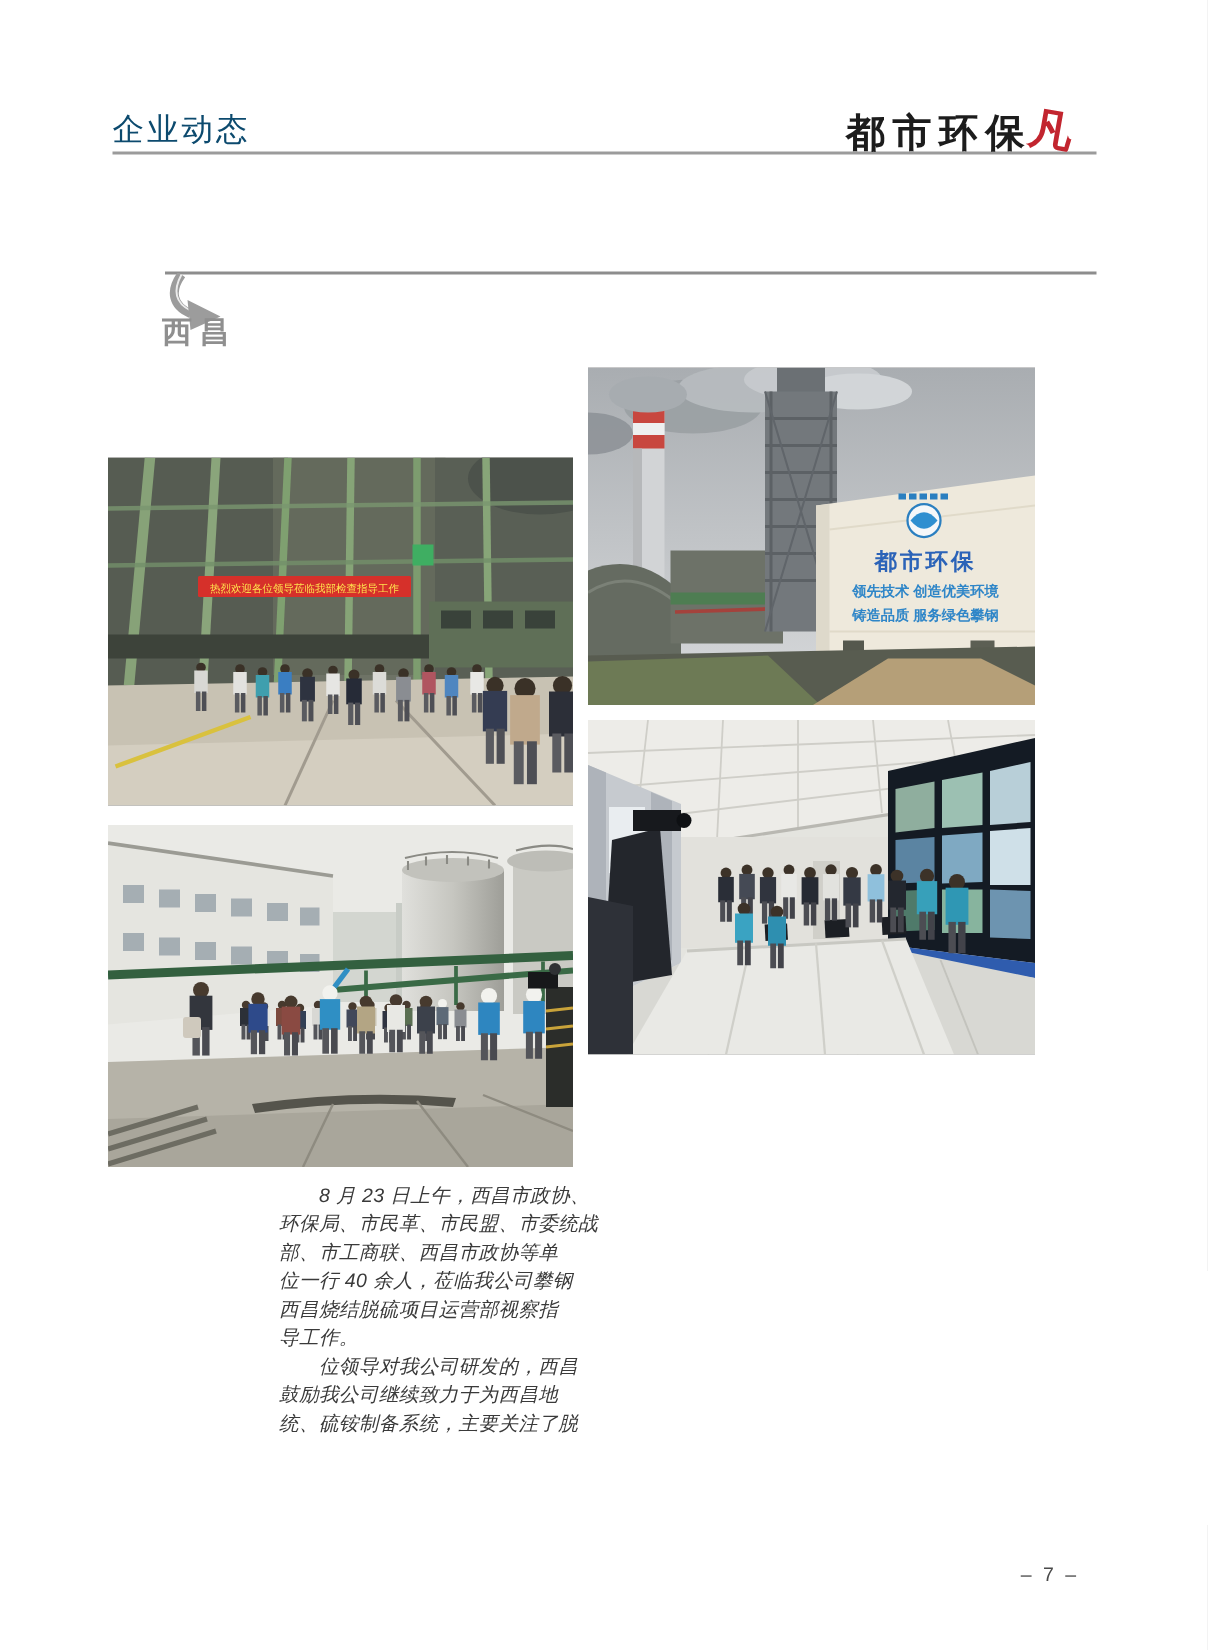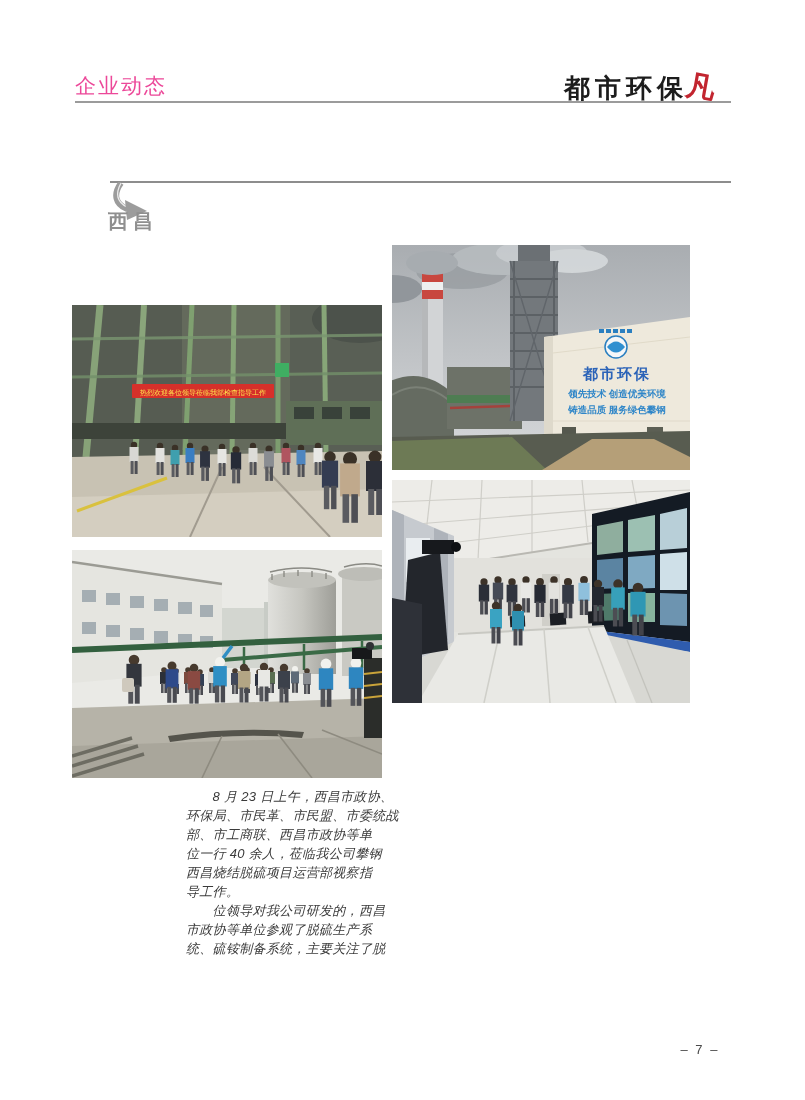--- a/index.html
+++ b/index.html
@@ -1,19 +1,19 @@
 <!DOCTYPE html>
 <html><head>
 <meta charset="utf-8">
 <style>
   html,body{margin:0;padding:0;background:#e9e9e9;}
   .page{position:relative;width:805px;height:1100px;background:#ffffff;margin:0 auto;
         font-family:"Liberation Sans","DejaVu Sans",sans-serif;overflow:hidden;}
   
-  .section-title{position:absolute;left:75px;top:72px;font-size:21px;color:#ec4899;letter-spacing:2px;}
+  .section-title{position:absolute;left:75px;top:72px;font-size:21px;color:#0c4a6e;letter-spacing:2px;}
   .header-rule{position:absolute;left:75px;top:101px;width:656px;height:2px;background:#9b9b9b;}
   .brand{position:absolute;top:68px;left:505px;width:210px;text-align:right;white-space:nowrap;}
   .brand-name{font-size:26px;font-weight:700;color:#1c1c1c;letter-spacing:5px;}
   .brand-mark{display:inline-block;font-size:29px;color:#c2252f;font-weight:700;
               transform:rotate(10deg);margin-left:-2px;font-family:"Liberation Serif","DejaVu Serif",serif;}
   
   .section-rule{position:absolute;left:110px;top:181px;width:621px;height:2px;background:#8d8d8d;}
   .arrow-wrap{position:absolute;left:107px;top:182px;width:50px;height:42px;}
   .location-title{position:absolute;left:108px;top:208px;font-size:20px;font-weight:700;
                   color:#8f8f8f;letter-spacing:5px;}
@@ -401,20 +401,20 @@
 
   <div class="col" id="col-left">
     <div>
         <div class="line">　　8 月 23 日上午，西昌市政协、</div>
         <div class="line">环保局、市民革、市民盟、市委统战</div>
         <div class="line">部、市工商联、西昌市政协等单</div>
         <div class="line">位一行 40 余人，莅临我公司攀钢</div>
         <div class="line">西昌烧结脱硫项目运营部视察指</div>
         <div class="line">导工作。</div>
         <div class="line">　　位领导对我公司研发的，西昌</div>
-        <div class="line">市政协等单位参观了脱硫生产系</div>
+        <div class="line">鼓励我公司继续致力于为西昌地</div>
         <div class="line">统、硫铵制备系统，主要关注了脱</div>
       </div>
   </div>
 
   <div class="page-number">– 7 –</div>
 
 </div>
 
 </body></html>

